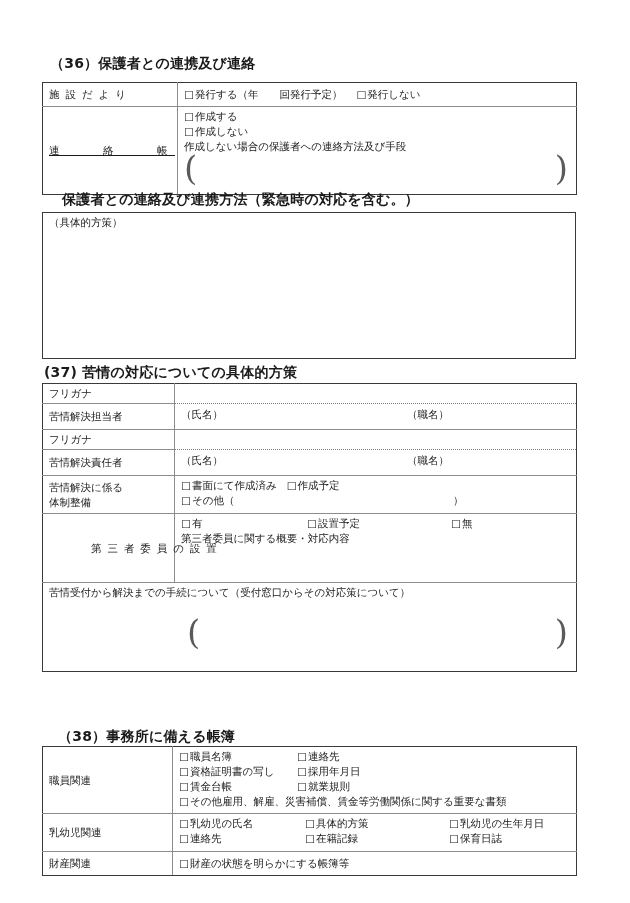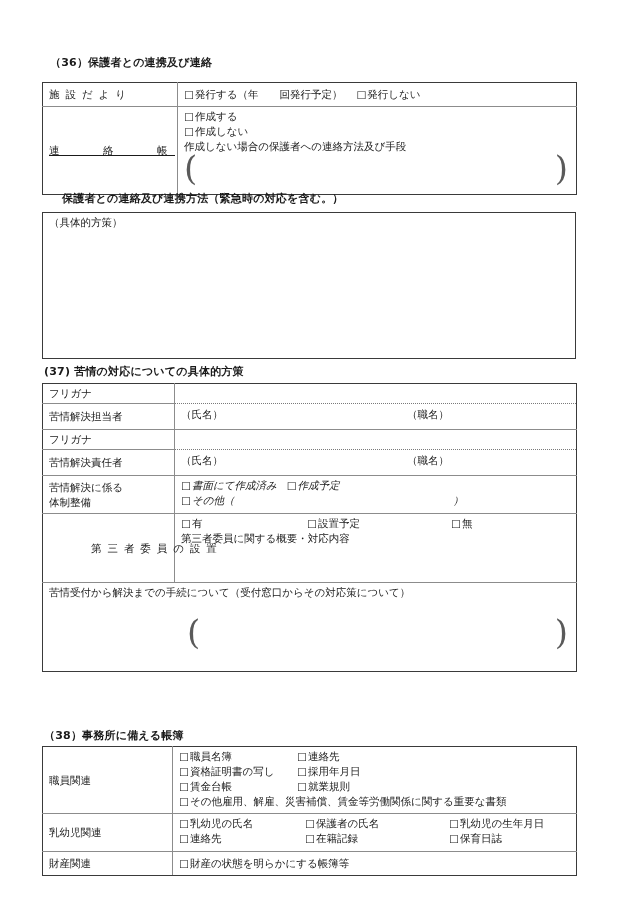--- a/index.html
+++ b/index.html
@@ -20,21 +20,21 @@
     position: absolute;
     left: 0; top: 0;
     width: 630px;
     height: 903px;
     overflow: hidden;
   }
 
   
   .sec-head {
     position: absolute;
-    font-size: 11px;
+    font-size: 14px;
     font-weight: bold;
     letter-spacing: 0.2px;
     white-space: nowrap;
     line-height: 14px;
   }
   .sec-head.sub {
     font-weight: bold;
   }
 
   
@@ -201,21 +201,21 @@
           <span style="position:absolute;left:6px;top:3px;">（氏名）</span>
           <span style="position:absolute;left:232px;top:3px;">（職名）</span>
         </td>
       </tr>
 
       <tr>
         <td class="mid outer-left" style="height:33px;">
           <div class="lbl">苦情解決に係る</div>
           <div class="lbl">体制整備</div>
         </td>
-        <td class="outer-right" style="position:relative;font-style:italic;">
+        <td class="outer-right" style="position:relative;">
           <div class="optline">
             <span class="opt cb">書面にて作成済み</span><span style="display:inline-block;width:10px"></span><span class="opt cb">作成予定</span>
           </div>
           <div class="optline">
             <span class="opt cb">その他（</span>
             <span style="position:absolute;left:278px;">）</span>
           </div>
         </td>
       </tr>
 
@@ -239,21 +239,21 @@
         <td colspan="2" class="outer-left outer-right outer-bot" style="height:84px; position:relative; padding-left:6px;margin-top:40px;">
           <div class="nowrap">苦情受付から解決までの手続について（受付窓口からその対応策について）</div>
           <span class="brace brace-l" style="left:144px; top:32px; font-size:34px;"></span>
           <span class="brace brace-r" style="right:8px; top:32px; font-size:34px;"></span>
         </td>
       </tr>
 
     </tbody>
   </table>
 
-  <div class="sec-head" style="left:44px; top:729px;">（38）事務所に備える帳簿</div>
+  <div class="sec-head" style="left:58px; top:729px;">（38）事務所に備える帳簿</div>
 
   <table class="ftable" style="left:42px; top:746px; width:534px;">
     <colgroup>
         <col style="width:130px">
         <col style="width:404px">
       </colgroup>
     <tbody>
 
       <tr>
         <td class="mid outer-top outer-left" style="height:62px;">
@@ -276,21 +276,21 @@
         </td>
       </tr>
 
       <tr>
         <td class="mid outer-left" style="height:33px;">
           <span class="lbl">乳幼児関連</span>
         </td>
         <td class="outer-right">
           <div class="optline grid3" style="height:15px;">
             <span class="c1 cb">乳幼児の氏名</span>
-            <span class="c2 cb">保護者の氏名</span>
+            <span class="c2 cb">具体的方策</span>
             <span class="c3 cb">乳幼児の生年月日</span>
           </div>
           <div class="optline grid3" style="height:15px;">
             <span class="c1 cb">連絡先</span>
             <span class="c2 cb">在籍記録</span>
             <span class="c3 cb">保育日誌</span>
           </div>
         </td>
       </tr>
 

